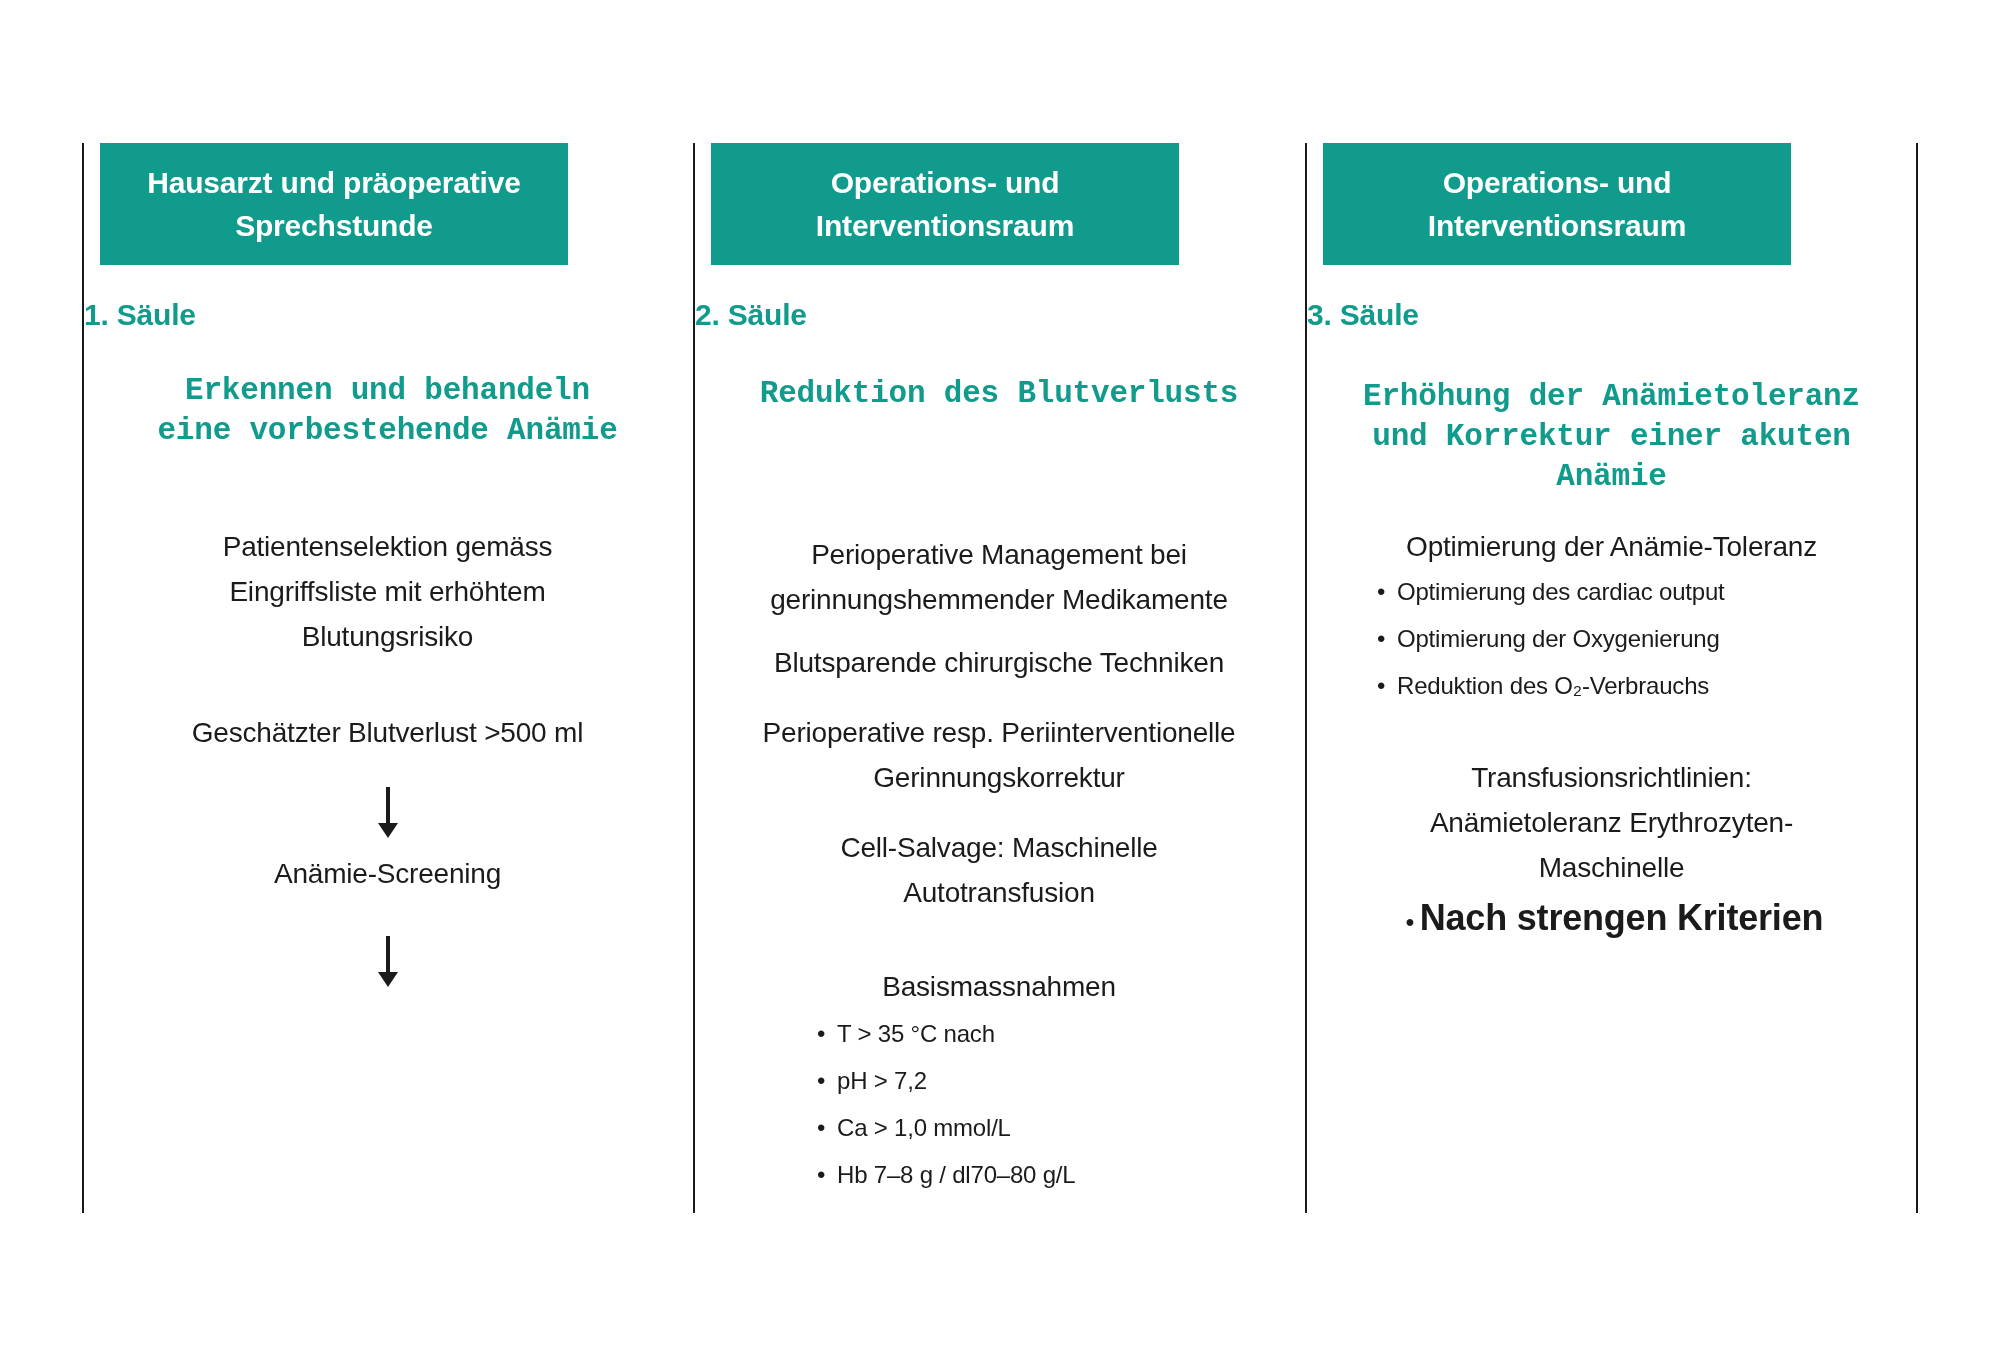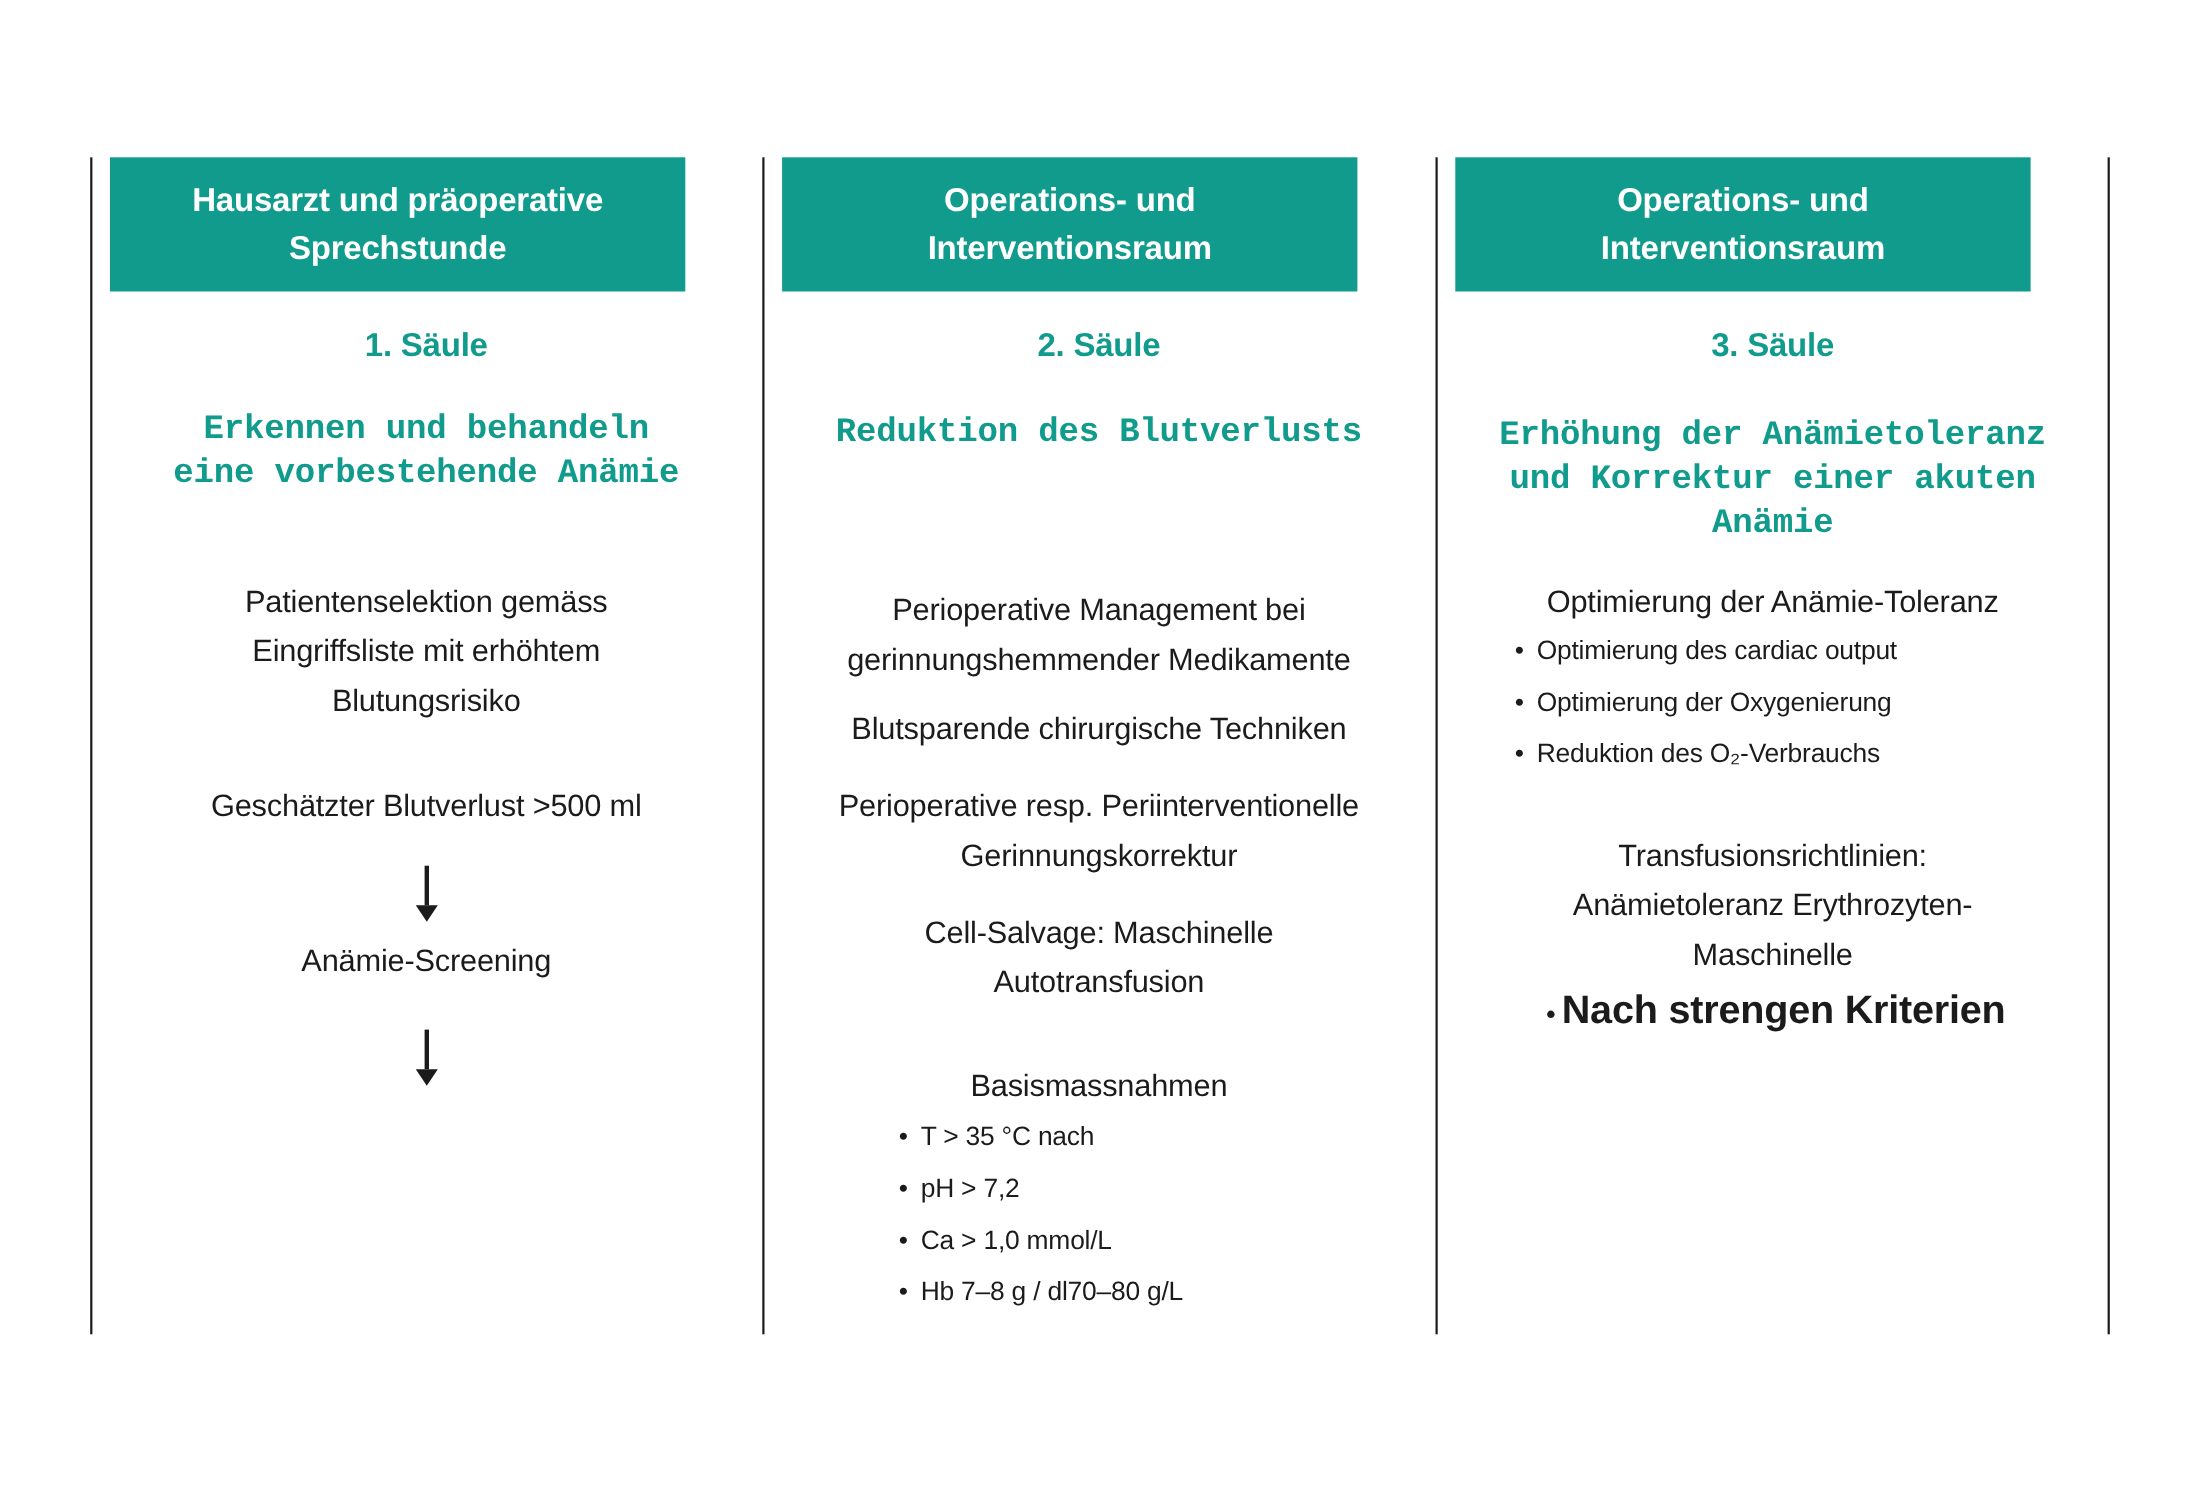--- a/index.html
+++ b/index.html
@@ -11,29 +11,29 @@
   body{
     width:2000px;height:1359px;
     font-family:"Liberation Sans","DejaVu Sans",sans-serif;
     color:var(--text);
     -webkit-font-smoothing:antialiased;
   }
   .canvas{position:relative;width:2000px;height:1359px;background:#fff;overflow:hidden;}
   .vline{position:absolute;top:143px;height:1070px;width:2px;background:var(--line);}
   .col{position:absolute;top:0;height:100%;}
   .hdr{
-    position:absolute;top:143px;left:16px;width:523px;height:122px;
+    position:absolute;top:143px;left:16px;width:468px;height:122px;
     background:var(--accent);color:#ffffff;
     display:flex;flex-direction:column;justify-content:center;align-items:center;
     font-weight:700;font-size:30px;line-height:43px;text-align:center;
     letter-spacing:-0.2px;
   }
   .hdr span{display:block;}
   .pillar{
-    position:absolute;top:294px;left:0;width:100%;text-align:center;
+    position:absolute;top:294px;left:0;width:100%;
     color:var(--accent);font-weight:700;font-size:30px;line-height:42px;letter-spacing:-0.2px;
   }
   .subtitle{
     position:absolute;left:0;width:100%;text-align:center;
     color:var(--accent);font-weight:700;font-size:31px;line-height:40px;letter-spacing:-0.2px;font-family:Liberation Mono, monospace;
   }
   .subtitle span{display:block;}
   .tblock{
     position:absolute;left:0;width:100%;text-align:center;
     font-size:28px;line-height:45px;letter-spacing:-0.2px;color:var(--text);

